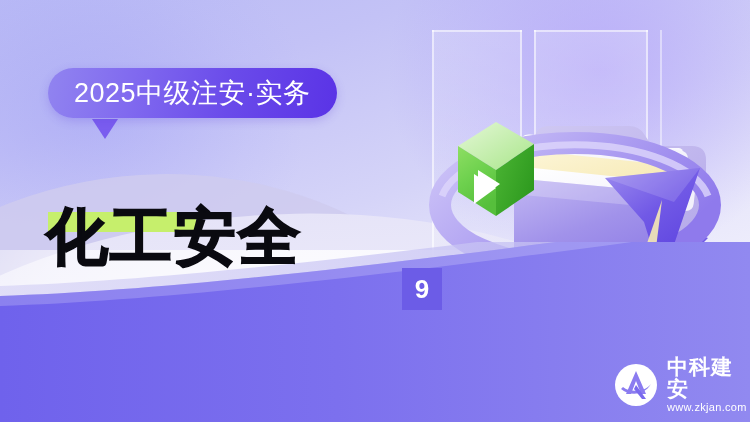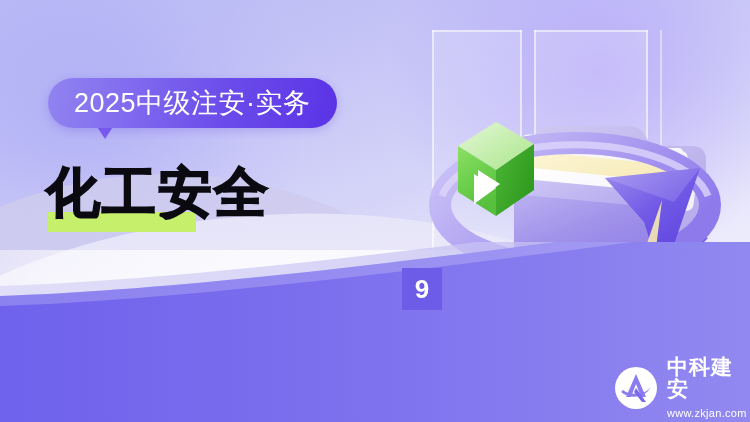--- a/index.html
+++ b/index.html
@@ -54,21 +54,21 @@
   .panel.l3{left:102px;width:2px;height:290px;background:rgba(255,255,255,.62);}
   .panel.l4{left:214px;width:2px;height:290px;background:rgba(255,255,255,.62);}
   .panel.l5{left:228px;width:2px;height:290px;background:rgba(255,255,255,.45);}
   .panel.top1{left:0;top:0;width:90px;height:2px;background:rgba(255,255,255,.62);}
   .panel.top2{left:102px;top:0;width:114px;height:2px;background:rgba(255,255,255,.62);}
   .panel.fill1{left:2px;top:2px;width:86px;height:288px;background:linear-gradient(180deg,rgba(255,255,255,.18),rgba(255,255,255,.02));}
   .panel.fill2{left:104px;top:2px;width:110px;height:288px;background:linear-gradient(180deg,rgba(255,255,255,.18),rgba(255,255,255,.02));}
 
   
   .badge{
-    position:absolute;left:48px;top:78px;
+    position:absolute;left:48px;top:68px;
     height:50px;padding:0 26px;
     display:flex;align-items:center;
     border-radius:26px;
     background:linear-gradient(100deg,#9184f0 0%,#8069ef 30%,#6a4bea 62%,#5a33e6 100%);
     box-shadow:0 3px 10px rgba(90,60,220,.22);
   }
   .badge-text{
     color:#fff;font-size:27px;letter-spacing:.5px;
     font-family:"Liberation Sans","DejaVu Sans",sans-serif;
     white-space:nowrap;line-height:1;
@@ -84,23 +84,24 @@
   
   .title-hl{
     position:absolute;left:48px;top:212px;
     width:148px;height:20px;background:#c6ef6c;
   }
   .title1,.title2{
     position:absolute;left:46px;
     color:#0a0a10;
     font-family:"Liberation Serif","DejaVu Serif",serif;
     font-weight:bold;
-    font-size:54px;line-height:1;
+    font-size:62px;line-height:1;
     letter-spacing:2px;
     white-space:nowrap;
+    margin-top:40px;
     -webkit-text-stroke:1.6px #0a0a10;
   }
   .title1{top:166px;}
   .title2{top:258px;}
 
   .num-badge{
     position:absolute;left:402px;top:268px;
     width:40px;height:42px;
     background:#6c5ce7;
     display:flex;align-items:center;justify-content:center;
@@ -119,21 +120,21 @@
     position:absolute;left:614px;top:356px;
     display:flex;align-items:center;gap:9px;
   }
   .logo-mark{width:44px;height:44px;flex:0 0 auto;}
   .logo-txt{display:flex;flex-direction:column;justify-content:flex-start;}
   .logo-name{
     color:#fff;font-size:21px;font-weight:bold;letter-spacing:1px;
     font-family:"Liberation Sans","DejaVu Sans",sans-serif;line-height:1.05;
   }
   .logo-url{
-    color:#fff;font-size:11px;letter-spacing:.3px;margin-top:8px;
+    color:#fff;font-size:11px;letter-spacing:.3px;margin-top:2px;
     font-family:"Liberation Sans","DejaVu Sans",sans-serif;line-height:1;
   }
 </style>
 </head>
 <body>
 
 <div class="poster">
 
   <div class="bg-glow-left"></div>
   <div class="bg-glow-tr"></div>

